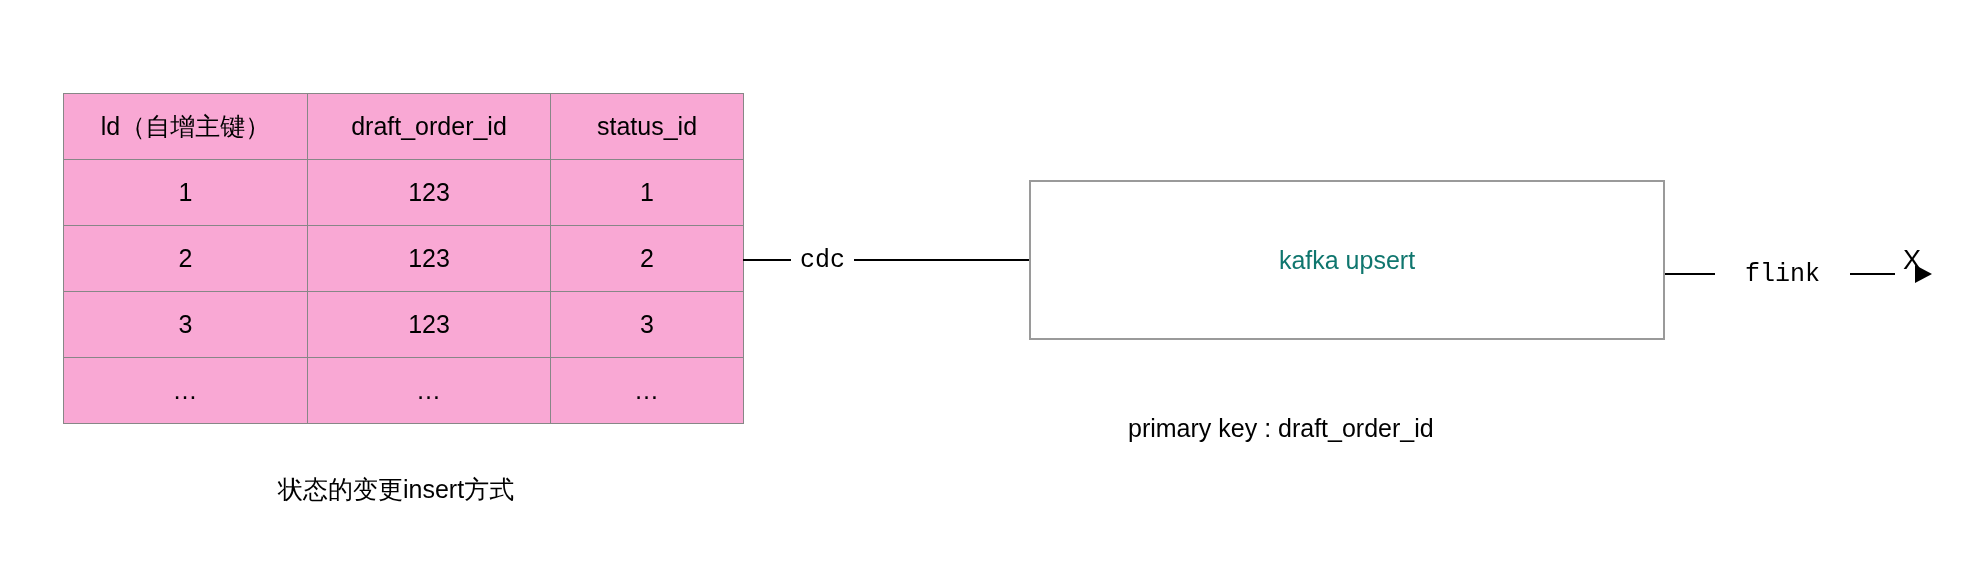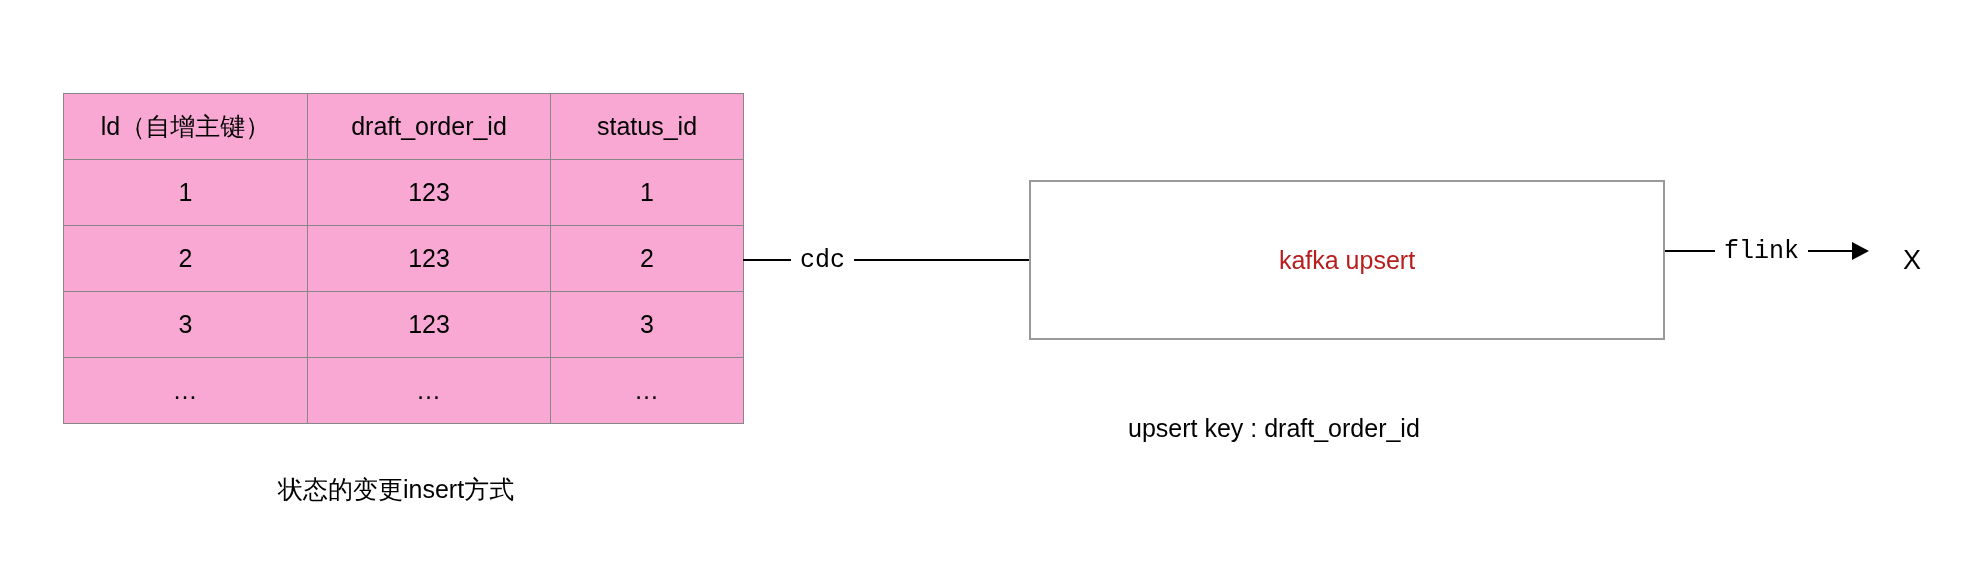--- a/index.html
+++ b/index.html
@@ -69,21 +69,21 @@
     height: 160px;
     border: 2px solid #9a9a9a;
     background: #ffffff;
     box-sizing: border-box;
     display: flex;
     align-items: center;
     justify-content: center;
   }
   .kafka-box-label {
     font-size: 25px;
-    color: #b91c1c;
+    color: #0f766e;
   }
 
   
   .conn {
     position: absolute;
     display: flex;
     align-items: center;
     height: 34px;
   }
   .conn-line {
@@ -111,21 +111,22 @@
   .conn-cdc {
     left: 743px;
     top: 243px;
   }
   .conn-cdc .seg-a { width: 48px; }
   .conn-cdc .seg-b { width: 196px; }
 
   
   .conn-flink {
     left: 1665px;
-    top: 234px;
+    top: 257px;
+    gap: 21px;
   }
   .conn-flink .seg-a { width: 50px; }
   .conn-flink .seg-b { width: 45px; }
   .terminal-x {
     position: absolute;
     left: 1903px;
     top: 243px;
     height: 34px;
     display: flex;
     align-items: center;
@@ -179,21 +180,21 @@
   <div class="conn-line seg-a"></div>
   <div class="conn-label">cdc</div>
   <div class="conn-line seg-b"></div>
   <div class="arrow-head"></div>
 </div>
 
 <div class="kafka-box">
   <span class="kafka-box-label">kafka upsert</span>
 </div>
 
-<div class="caption caption-pk">upsert key : draft_order_id</div>
+<div class="caption caption-pk">primary key : draft_order_id</div>
 
 <div class="conn conn-flink">
   <div class="conn-line seg-a"></div>
   <div class="conn-label">flink</div>
   <div class="conn-line seg-b"></div>
   <div class="arrow-head"></div>
 </div>
 
 <div class="terminal-x">X</div>
 

